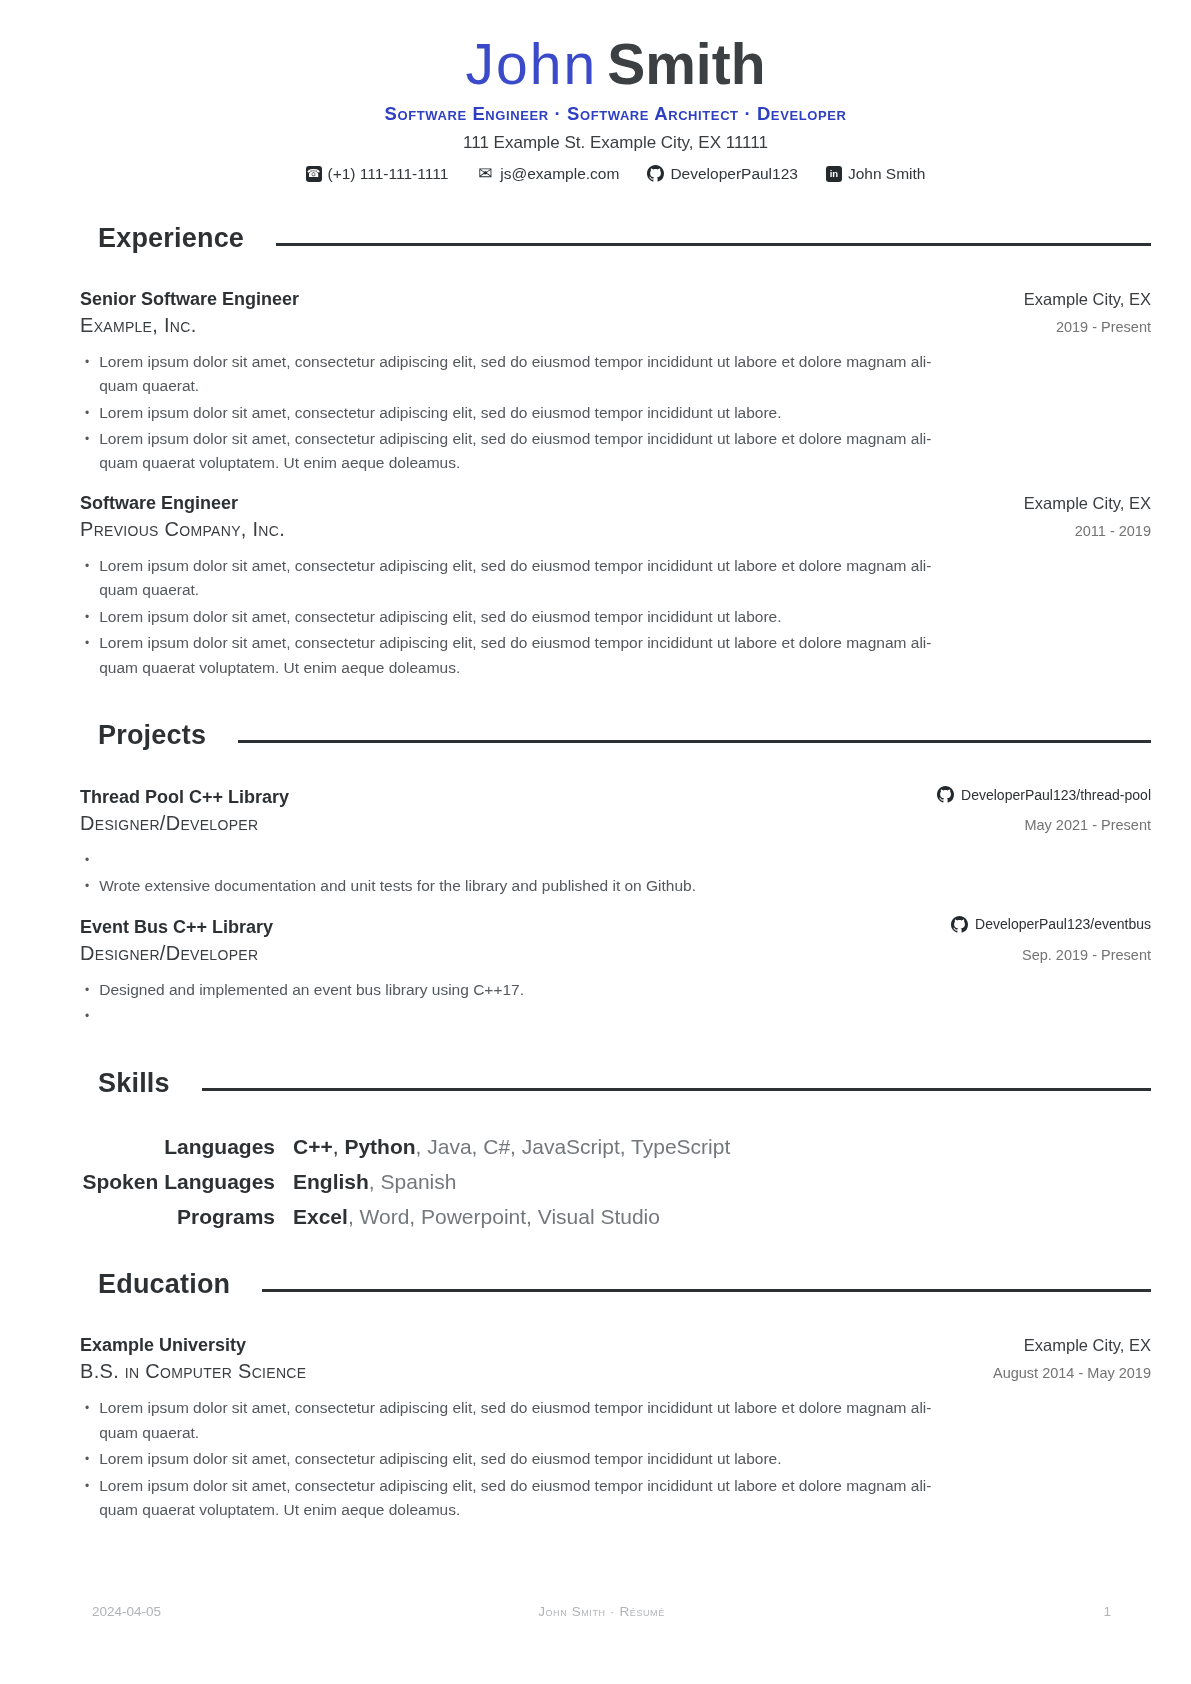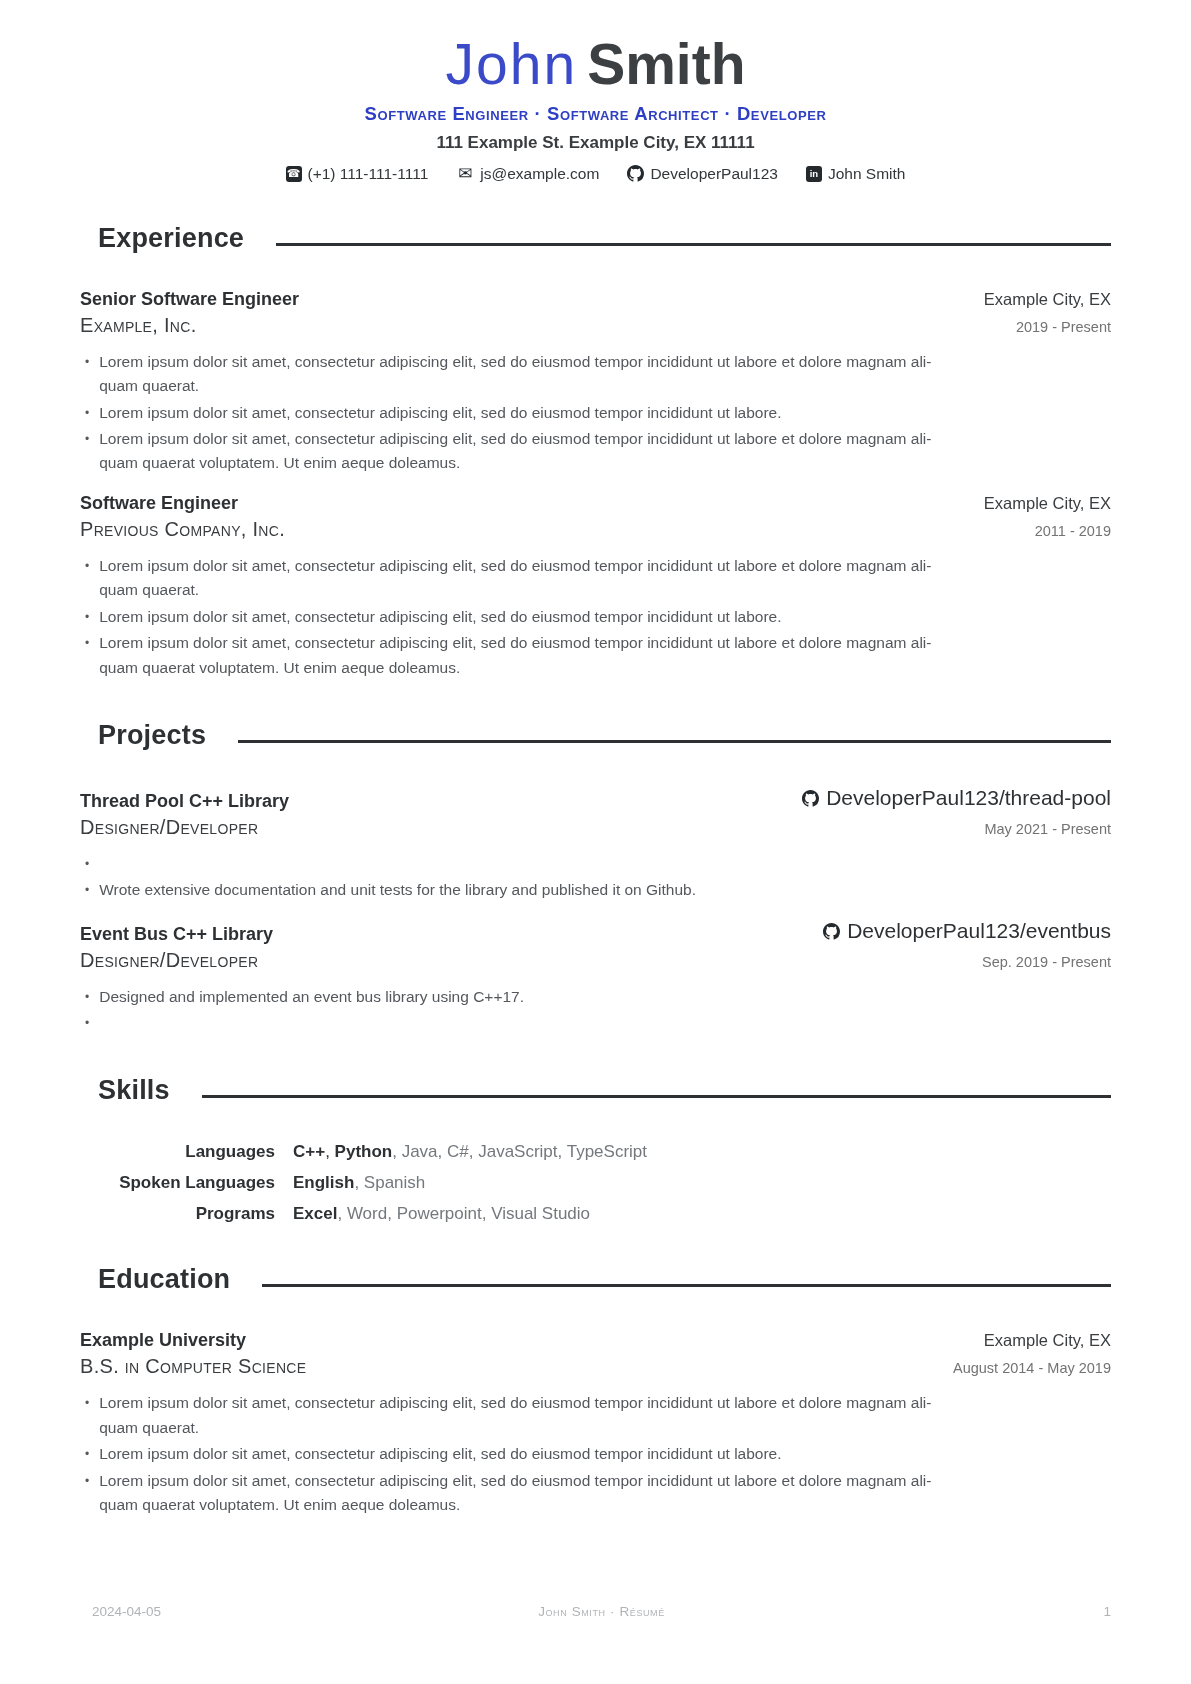--- a/index.html
+++ b/index.html
@@ -4,32 +4,32 @@
 <style>
   * { box-sizing: border-box; }
   html, body { margin: 0; padding: 0; }
   body {
     width: 1191px; height: 1684px;
     background: #ffffff;
     font-family: "Liberation Sans", sans-serif;
     position: relative;
     color: #3a3d40;
   }
-  .content { padding: 34px 80px 0 80px; }
+  .content { padding: 34px 40px 0 80px; }
 
   
   .name { text-align: center; font-size: 57px; line-height: 1.08; margin: 0; }
   .name .first { color: #3a4ac9; font-weight: 200; letter-spacing: 2px; }
   .name .last  { color: #3d4043; font-weight: 700; margin-left: 10px; }
   .tagline {
     text-align: center; margin-top: 7px;
     color: #2e3fc4; font-variant: small-caps; font-weight: 600;
     font-size: 18.5px; letter-spacing: 0.6px;
   }
-  .address { text-align: center; margin-top: 8px; font-weight: 700; font-size: 17px; color: #3a3d40; }
+  .address { text-align: center; margin-top: 8px; font-weight: 400; font-size: 17px; color: #3a3d40; }
   .contacts { display: flex; justify-content: center; align-items: center; gap: 28px; margin-top: 12px; font-size: 15.5px; color: #33373a; }
   .contact { display: inline-flex; align-items: center; gap: 6px; text-decoration: none; color: inherit; }
   .icon-box {
     display: inline-flex; align-items: center; justify-content: center;
     width: 16px; height: 16px; border-radius: 3px; background: #24292e;
     color: #fff; font-size: 11px; line-height: 1;
   }
   .icon-plain { display: inline-flex; align-items: center; justify-content: center; width: 18px; height: 16px; font-size: 17px; color: #24292e; }
   .gh-svg { width: 17px; height: 17px; display: inline-block; }
   .li-box { font-weight: 700; font-size: 9.5px; }
@@ -40,29 +40,29 @@
   .sec-head h2 { margin: 18px; font-size: 27px; font-weight: 700; color: #2e3134; letter-spacing: 0.2px; }
   .rule { flex: 1; height: 3px; background: #2e3134; margin-top: 12px; }
 
   .entry { margin-top: 17px; }
   .row1 { display: flex; justify-content: space-between; align-items: baseline; }
   .entry-title { font-size: 18px; font-weight: 700; color: #2e3134; }
   .entry-loc { font-size: 16.5px; color: #3a3d40; }
   .row2 { display: flex; justify-content: space-between; align-items: baseline; margin-top: 4px; }
   .org { font-variant: small-caps; font-size: 20px; color: #3a3d40; letter-spacing: 0.3px; }
   .dates { font-size: 14.5px; color: #737373; }
-  .repo { display: inline-flex; align-items: center; gap: 7px; font-size: 21px; font-weight: 500; color: #2e3134; text-decoration: none; }
+  .repo { display: inline-flex; align-items: center; gap: 7px; font-size: 14px; font-weight: 500; color: #2e3134; text-decoration: none; }
 
   ul.bullets { list-style: none; margin: 13px 0 0 0; padding: 0 0 0 5px; }
   ul.bullets li { display: flex; gap: 10px; font-size: 15.5px; line-height: 1.58; color: #54585d; margin-bottom: 2px; }
   .dot { flex: 0 0 auto; font-size: 12px; line-height: 24px; color: #54585d; }
   .btxt { white-space: pre-line; }
 
   
-  .skills-table { margin-top: 18px; display: grid; grid-template-columns: 195px 1fr; column-gap: 18px; row-gap: 11px; font-size: 17px; }
+  .skills-table { margin-top: 18px; display: grid; grid-template-columns: 195px 1fr; column-gap: 18px; row-gap: 11px; font-size: 21px; }
   .skill-label { text-align: right; font-weight: 700; color: #2e3134; }
   .skill-value { color: #74787d; }
   .skill-value .b { font-weight: 700; color: #2e3134; }
   .skill-value .d { color: #2e3134; }
 
   
   .footer {
     position: absolute; left: 92px; right: 80px; top: 1604px;
     display: grid; grid-template-columns: 1fr auto 1fr; align-items: baseline;
     color: #b1b4b7; font-size: 13.5px;

